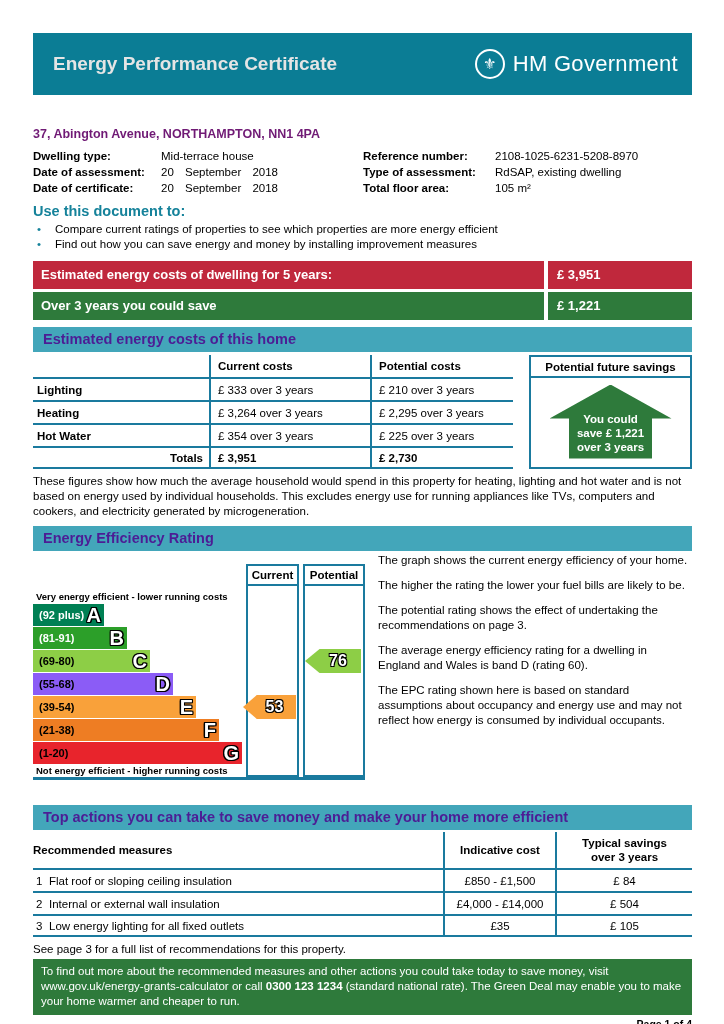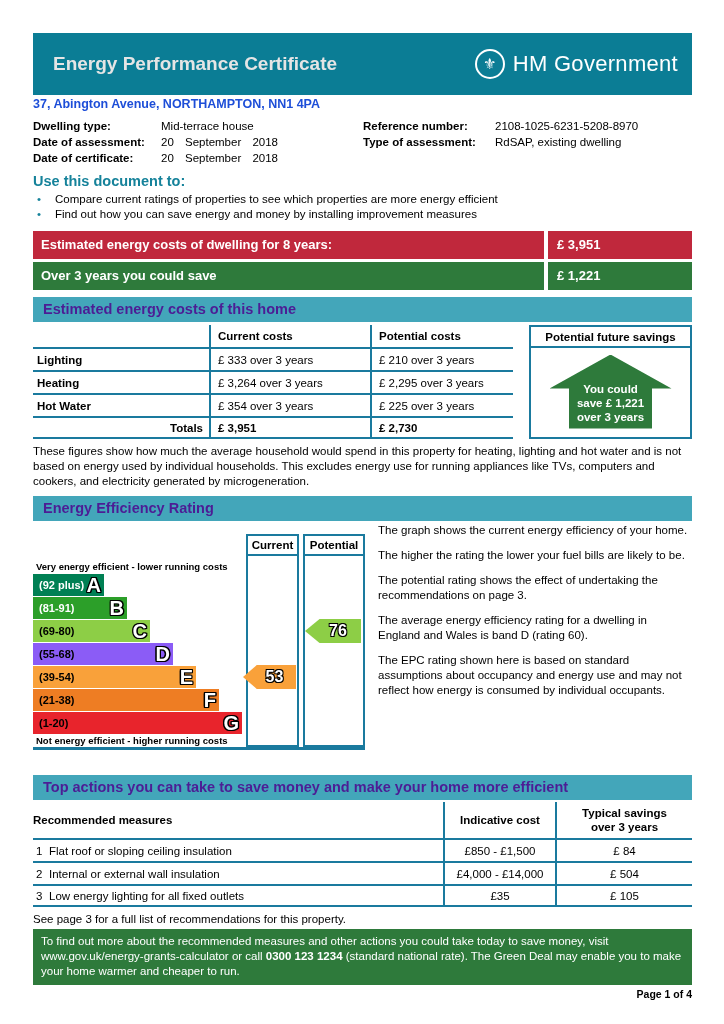--- a/index.html
+++ b/index.html
@@ -8,21 +8,21 @@
   .content { position:absolute; left:33px; top:33px; width:659px; }
 
   
   .hdr { height:62px; background:#0b7d95; display:flex; align-items:center; justify-content:space-between; padding:0 14px 0 20px; }
   .hdr-title { color:#e5e5e5; font-size:19px; font-weight:bold; }
   .hdr-logo { display:flex; align-items:center; gap:8px; color:#fff; }
   .crest { width:30px; height:30px; border:2px solid #fff; border-radius:50%; display:flex; align-items:center; justify-content:center; font-size:15px; color:#fff; }
   .hdr-gov { font-size:22px; font-weight:normal; letter-spacing:.3px; }
 
   
-  .address { margin-top:2px; font-size:12.5px; font-weight:bold; color:#1d4ed8; }
+  .address { margin-top:32px; font-size:12.5px; font-weight:bold; color:#701a75; }
   .info-grid { margin-top:7px; display:flex; font-size:11.5px; line-height:16px; }
   .info-col-l { width:330px; }
   .info-col-r { flex:1; }
   .info-row { display:flex; }
   .il { width:128px; font-weight:bold; flex:none; }
   .ir { width:132px; font-weight:bold; flex:none; }
   .date-val { word-spacing:8px; }
 
   .use-heading { margin-top:7px; color:#15829a; font-size:14.5px; font-weight:bold; }
   .bullets { margin-top:3px; font-size:11.5px; line-height:15px; }
@@ -126,38 +126,42 @@
       </div>
       <div class="info-col-r">
         <div class="info-row">
           <span class="ir">Reference number:</span>
           <span>2108-1025-6231-5208-8970</span>
         </div>
         <div class="info-row">
           <span class="ir">Type of assessment:</span>
           <span>RdSAP, existing dwelling</span>
         </div>
+        <div class="info-row">
+          <span class="ir">Total floor area:</span>
+          <span>105 m²</span>
+        </div>
       </div>
     </div>
 
     <div class="use-heading">Use this document to:</div>
     <div class="bullets">
       <div class="bullet-row">
         <span class="bullet-dot">•</span>
         <span>Compare current ratings of properties to see which properties are more energy efficient</span>
       </div>
       <div class="bullet-row">
         <span class="bullet-dot">•</span>
         <span>Find out how you can save energy and money by installing improvement measures</span>
       </div>
     </div>
 
     <div class="banners">
       <div class="cost-banner" style="background: rgb(192, 40, 60);">
-        <div class="cb-label">Estimated energy costs of dwelling for 8 years:</div>
+        <div class="cb-label">Estimated energy costs of dwelling for 5 years:</div>
         <div class="cb-value">£ 3,951</div>
       </div>
       <div class="cost-banner" style="background: rgb(46, 122, 59);">
         <div class="cb-label">Over 3 years you could save</div>
         <div class="cb-value">£ 1,221</div>
       </div>
     </div>
 
     <div class="section-banner">Estimated energy costs of this home</div>
     <div class="costs-area">

